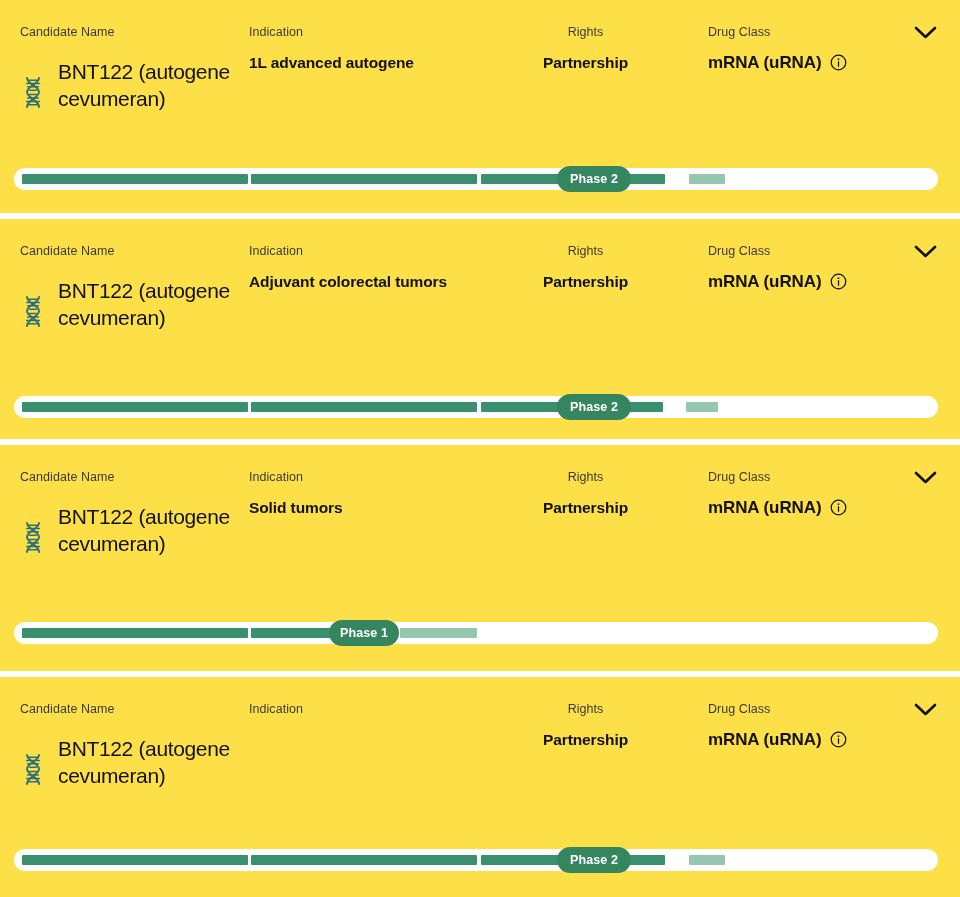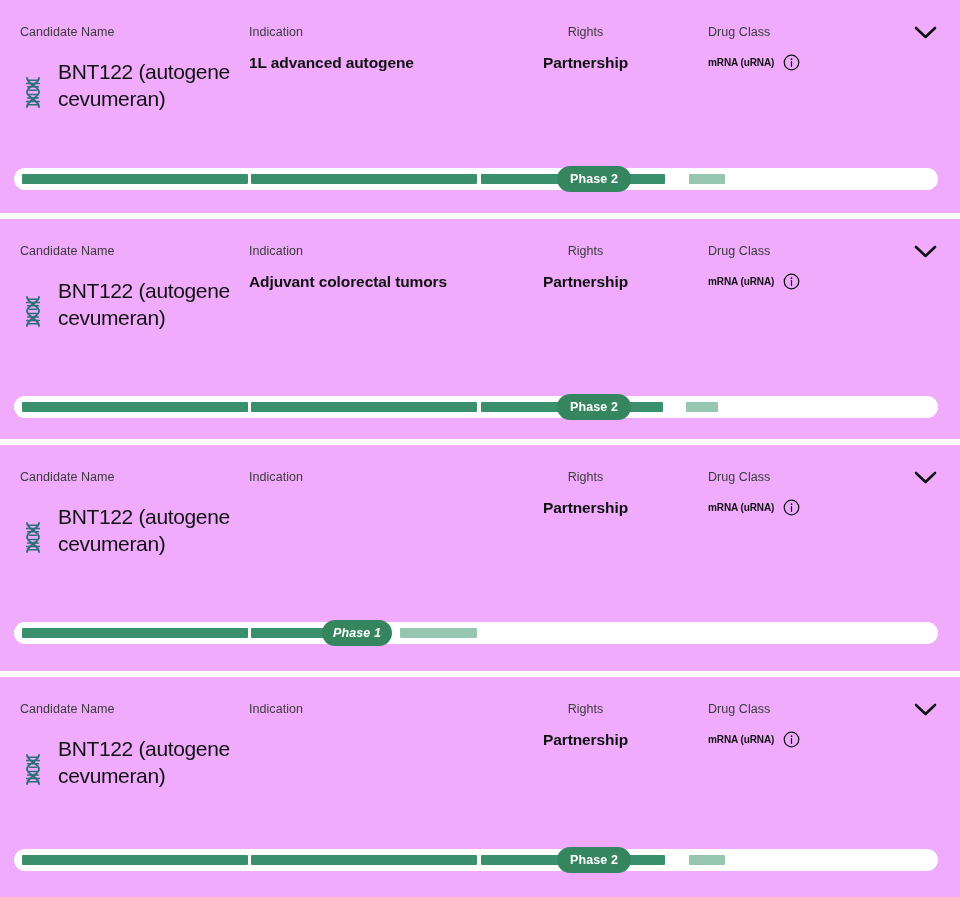--- a/index.html
+++ b/index.html
@@ -17,21 +17,21 @@
 
   #pipeline {
     width: 960px;
     height: 897px;
     display: flex;
     flex-direction: column;
     background: #ffffff;
   }
 
   .pipeline-card {
-    background: #f0abfc;
+    background: #fde047;
     position: relative;
     flex: none;
     overflow: hidden;
   }
   .pipeline-card + .pipeline-card {
     margin-top: 6px;
   }
 
   
   .card-grid {
@@ -85,21 +85,21 @@
   }
 
   
   .drugclass-value-row {
     display: flex;
     align-items: center;
     gap: 9px;
     margin-top: 10px;
   }
   .drugclass-value-row .dc-text {
-    font-size: 10px;
+    font-size: 17px;
     line-height: 25px;
     font-weight: 700;
     color: #111111;
     letter-spacing: -0.1px;
     white-space: nowrap;
   }
   .info-icon { width: 17px; height: 17px; flex: none; display:block; }
 
   
   .chevron-btn {
@@ -299,20 +299,21 @@
           <path d="M9.6 18.6 H16.4" stroke="#2b6f78" stroke-width="1.5" stroke-linecap="round"></path>
           <path d="M7.6 22.0 H18.4" stroke="#2b6f78" stroke-width="1.5" stroke-linecap="round"></path>
           <path d="M6.6 25.4 H19.4" stroke="#2b6f78" stroke-width="1.5" stroke-linecap="round"></path>
           <path d="M8.4 28.8 H17.6" stroke="#2b6f78" stroke-width="1.5" stroke-linecap="round"></path>
         </svg>
         <div class="col-value">BNT122 (autogene cevumeran)</div>
       </div>
 
       <div class="col col-indication">
         <div class="col-label">Indication</div>
+        <div class="col-value">Solid tumors</div>
       </div>
 
       <div class="col col-rights">
         <div class="col-label">Rights</div>
         <div class="col-value">Partnership</div>
       </div>
 
       <div class="col col-drugclass">
         <div class="col-label">Drug Class</div>
         <div class="drugclass-value-row">
@@ -331,21 +332,21 @@
         </svg>
       </div>
 
     </div>
 
     <div class="phase-track-wrap" style="top: 177px;">
       <div class="phase-track" style="width: 924px;">
           <div class="phase-seg seg-full" style="left: 8px; width: 226px;"></div>
           <div class="phase-seg seg-full" style="left: 237px; width: 90px;"></div>
           <div class="phase-seg seg-light" style="left: 386px; width: 77px;"></div>
-          <div class="phase-pill" style="left: 308px; width: 70px; font-style: italic;">Phase 1</div>
+          <div class="phase-pill" style="left: 315px; width: 70px;">Phase 1</div>
         </div>
     </div>
   </section>
 
   <section class="pipeline-card" style="height: 232px;">
     <div class="card-grid">
 
       <div class="col col-candidate">
         <div class="col-label">Candidate Name</div>
         <svg class="dna-icon" viewBox="0 0 26 34" fill="none">

